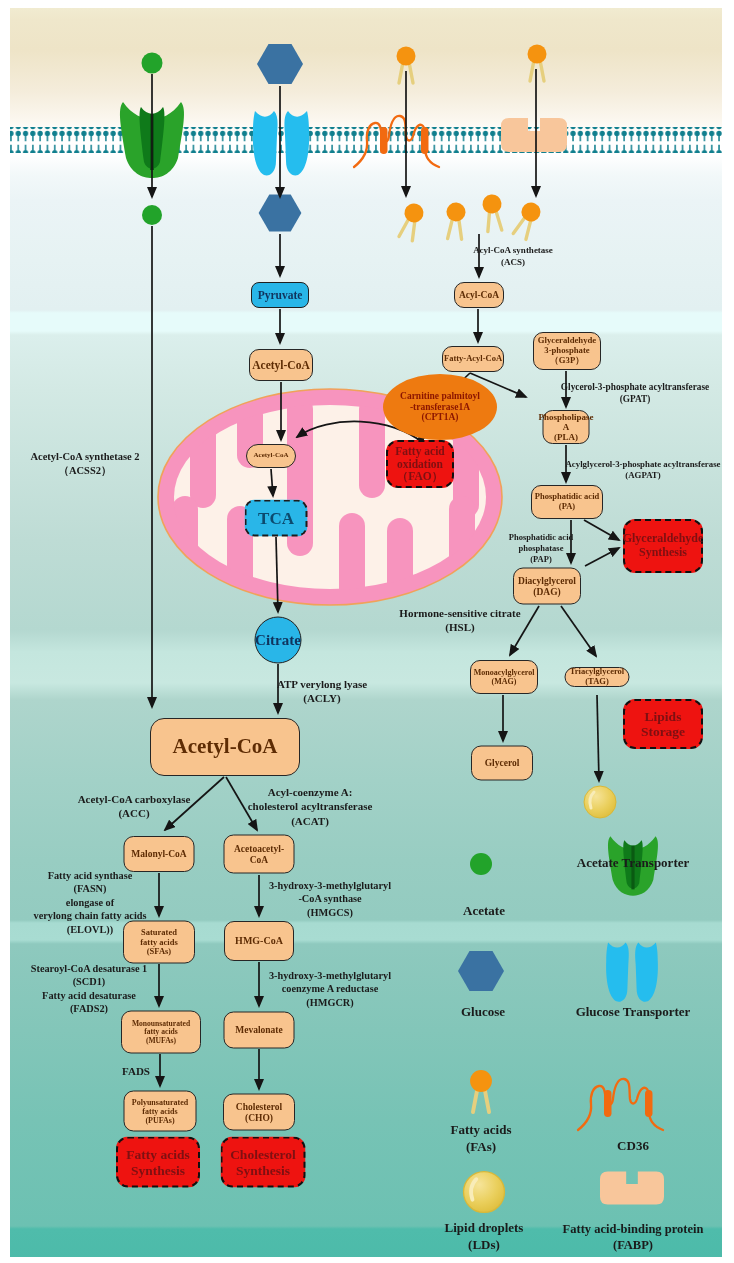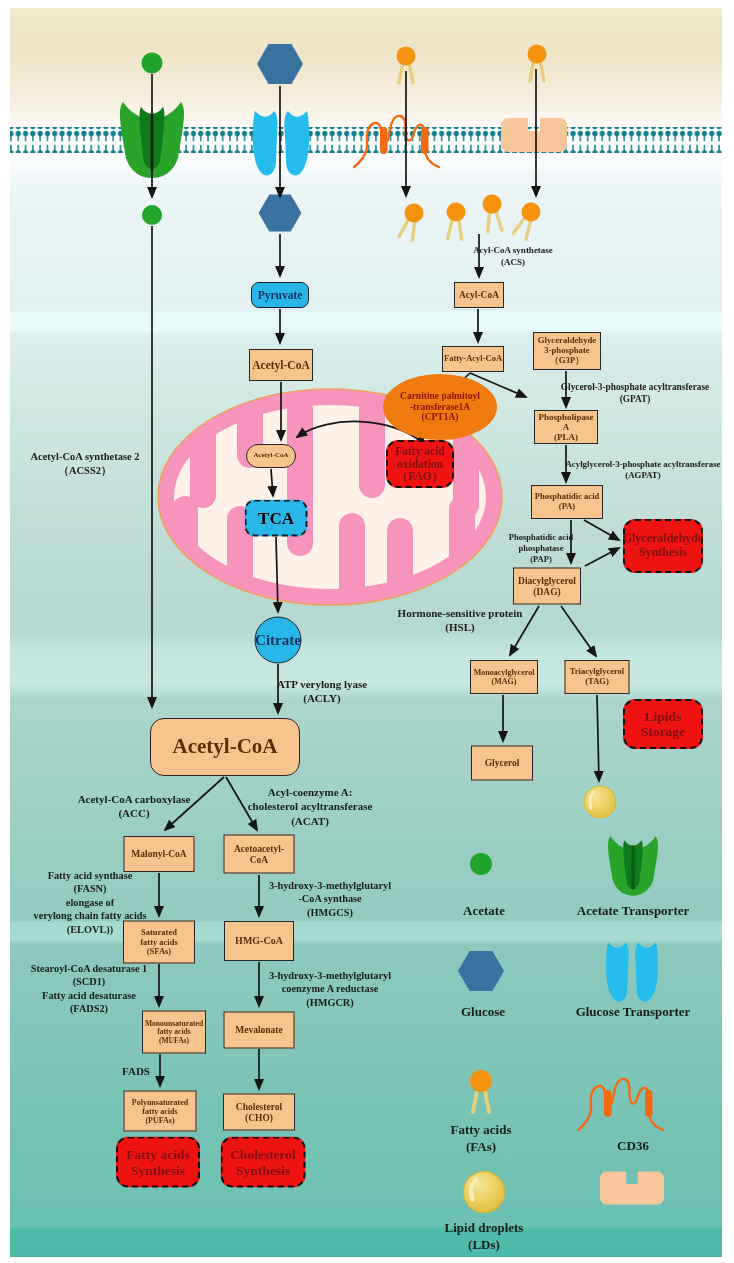--- a/index.html
+++ b/index.html
@@ -18,23 +18,23 @@
       #4fbcab 1229px,#4cbaa9 1263px);
   }
   .frame{position:absolute;background:#ffffff;}
   svg.layer{position:absolute;left:0;top:0;width:734px;height:1263px;}
   .node,.lbl{
     position:absolute;transform:translate(-50%,-50%);
     display:flex;align-items:center;justify-content:center;
     text-align:center;font-weight:bold;white-space:pre-line;
     box-sizing:border-box;line-height:1.13;
   }
-  .peach{background:#f8c48e;border:1.6px solid #262626;border-radius:0;color:#5e2c04;}
+  .peach{background:#f8c48e;border:1.6px solid #262626;border-radius:10px;color:#5e2c04;}
   .cyanbox{background:#29b6e8;border:1.6px solid #202020;border-radius:8px;color:#10335c;}
-  .cyandash{background:#29b6e8;border:2.5px dashed #1c1c1c;border-radius:10px;color:#000000;}
+  .cyandash{background:#29b6e8;border:2.5px dashed #1c1c1c;border-radius:10px;color:#0c4a6e;}
   .reddash{background:#ee1310;border:2.5px dashed #101010;border-radius:12px;color:#7e1012;}
   .circle{border-radius:50%;}
   .ellipse{background:#ee7a10;border-radius:50%;color:#8b1500;border:none;}
   .lbl{color:#1b1b1b;line-height:1.3;width:max-content;text-align:center;}
 </style>
 </head>
 <body>
 
 <div class="stage">
 
@@ -166,40 +166,40 @@
     </g>
   </svg>
 
   <div class="node cyanbox" style="left:280px;top:295px;width:58px;height:26px;font-size:11.5px">Pyruvate</div>
   <div class="node peach" style="left:479px;top:295px;width:50px;height:26px;font-size:9.5px">Acyl-CoA</div>
   <div class="node peach" style="left:281px;top:365px;width:64px;height:32px;font-size:11.5px">Acetyl-CoA</div>
   <div class="node peach" style="left:473px;top:359px;width:62px;height:26px;font-size:8.5px">Fatty-Acyl-CoA</div>
   <div class="node peach" style="left:567px;top:351px;width:68px;height:38px;font-size:8.7px">Glyceraldehyde
 3-phosphate
 （G3P）</div>
-  <div class="node peach" style="left:566px;top:427px;width:64px;height:34px;font-size:9px">Phospholipase A
+  <div class="node peach" style="left:566px;top:427px;width:47px;height:34px;font-size:9px">Phospholipase A
 (PLA)</div>
   <div class="node peach" style="left:567px;top:502px;width:72px;height:34px;font-size:8.5px">Phosphatidic acid
 (PA)</div>
   <div class="node peach" style="left:547px;top:586px;width:68px;height:37px;font-size:9.5px">Diacylglycerol
 (DAG)</div>
   <div class="node peach" style="left:504px;top:677px;width:68px;height:34px;font-size:8px">Monoacylglycerol
 (MAG)</div>
-  <div class="node peach" style="left:597px;top:677px;width:65px;height:34px;font-size:8.5px">Triacylglycerol
+  <div class="node peach" style="left:597px;top:677px;width:65px;height:20px;font-size:8.5px">Triacylglycerol
 (TAG)</div>
   <div class="node peach" style="left:502px;top:763px;width:62px;height:35px;font-size:9.5px">Glycerol</div>
   <div class="node peach" style="left:225px;top:747px;width:150px;height:58px;font-size:21px;border-radius:14px">Acetyl-CoA</div>
   <div class="node peach" style="left:159px;top:854px;width:71px;height:36px;font-size:9.5px">Malonyl-CoA</div>
   <div class="node peach" style="left:259px;top:854px;width:71px;height:39px;font-size:9.5px">Acetoacetyl-
 CoA</div>
   <div class="node peach" style="left:159px;top:942px;width:72px;height:43px;font-size:8.5px">Saturated
 fatty acids
 (SFAs)</div>
   <div class="node peach" style="left:259px;top:941px;width:70px;height:40px;font-size:10px">HMG-CoA</div>
-  <div class="node peach" style="left:174px;top:1032px;width:64px;height:43px;font-size:7.6px">Monounsaturated
+  <div class="node peach" style="left:161px;top:1032px;width:80px;height:43px;font-size:7.6px">Monounsaturated
 fatty acids
 (MUFAs)</div>
   <div class="node peach" style="left:259px;top:1030px;width:71px;height:37px;font-size:9.5px">Mevalonate</div>
   <div class="node peach" style="left:160px;top:1111px;width:73px;height:41px;font-size:8px">Polyunsaturated
 fatty acids
 (PUFAs)</div>
   <div class="node peach" style="left:259px;top:1112px;width:72px;height:37px;font-size:9.5px">Cholesterol
 (CHO)</div>
   <div class="node peach" style="left:271px;top:456px;width:50px;height:24px;font-size:7px;border-radius:12px">Acetyl-CoA</div>
   <div class="node cyandash" style="left:276px;top:518px;width:63px;height:37px;font-size:17px">TCA</div>
@@ -223,21 +223,21 @@
 (ACS)</div>
   <div class="lbl" style="left:85px;top:464px;font-size:10.5px">Acetyl-CoA synthetase 2
 （ACSS2）</div>
   <div class="lbl" style="left:635px;top:393px;font-size:9.3px">Glycerol-3-phosphate acyltransferase
 (GPAT)</div>
   <div class="lbl" style="left:643px;top:470px;font-size:8.8px">Acylglycerol-3-phosphate acyltransferase
 (AGPAT)</div>
   <div class="lbl" style="left:541px;top:549px;font-size:8.5px">Phosphatidic acid
 phosphatase
 (PAP)</div>
-  <div class="lbl" style="left:460px;top:620px;font-size:11px">Hormone-sensitive protein
+  <div class="lbl" style="left:460px;top:620px;font-size:11px">Hormone-sensitive citrate
 (HSL)</div>
   <div class="lbl" style="left:322px;top:691px;font-size:11px">ATP verylong lyase
 (ACLY)</div>
   <div class="lbl" style="left:134px;top:806px;font-size:11px">Acetyl-CoA carboxylase
 (ACC)</div>
   <div class="lbl" style="left:90px;top:902px;font-size:10.3px">Fatty acid synthase
 (FASN)
 elongase of
 verylong chain fatty acids
 (ELOVL))</div>
@@ -250,26 +250,28 @@
   <div class="lbl" style="left:89px;top:989px;font-size:10.3px">Stearoyl-CoA desaturase 1
 (SCD1)
 Fatty acid desaturase
 (FADS2)</div>
   <div class="lbl" style="left:330px;top:989px;font-size:10.3px">3-hydroxy-3-methylglutaryl
 coenzyme A reductase
 (HMGCR)</div>
   <div class="lbl" style="left:136px;top:1071px;font-size:11px">FADS</div>
 
   <div class="lbl" style="left:484px;top:911px;font-size:13px">Acetate</div>
-  <div class="lbl" style="left:633px;top:911px;font-size:13px">Acetate Transporter</div>
+  <div class="lbl" style="left:633px;top:863px;font-size:13px">Acetate Transporter</div>
   <div class="lbl" style="left:483px;top:1012px;font-size:13px">Glucose</div>
   <div class="lbl" style="left:633px;top:1012px;font-size:13px">Glucose Transporter</div>
   <div class="lbl" style="left:481px;top:1139px;font-size:13px">Fatty acids
 (FAs)</div>
   <div class="lbl" style="left:633px;top:1146px;font-size:13px">CD36</div>
   <div class="lbl" style="left:484px;top:1237px;font-size:13px">Lipid droplets
 (LDs)</div>
+  <div class="lbl" style="left:633px;top:1237px;font-size:12.5px">Fatty acid-binding protein
+(FABP)</div>
 
   <div class="frame" style="left:0;top:0;width:734px;height:8px"></div>
   <div class="frame" style="left:0;top:0;width:10px;height:1263px"></div>
   <div class="frame" style="left:722px;top:0;width:12px;height:1263px"></div>
   <div class="frame" style="left:0;top:1257px;width:734px;height:6px"></div>
 </div>
 
 </body></html>

